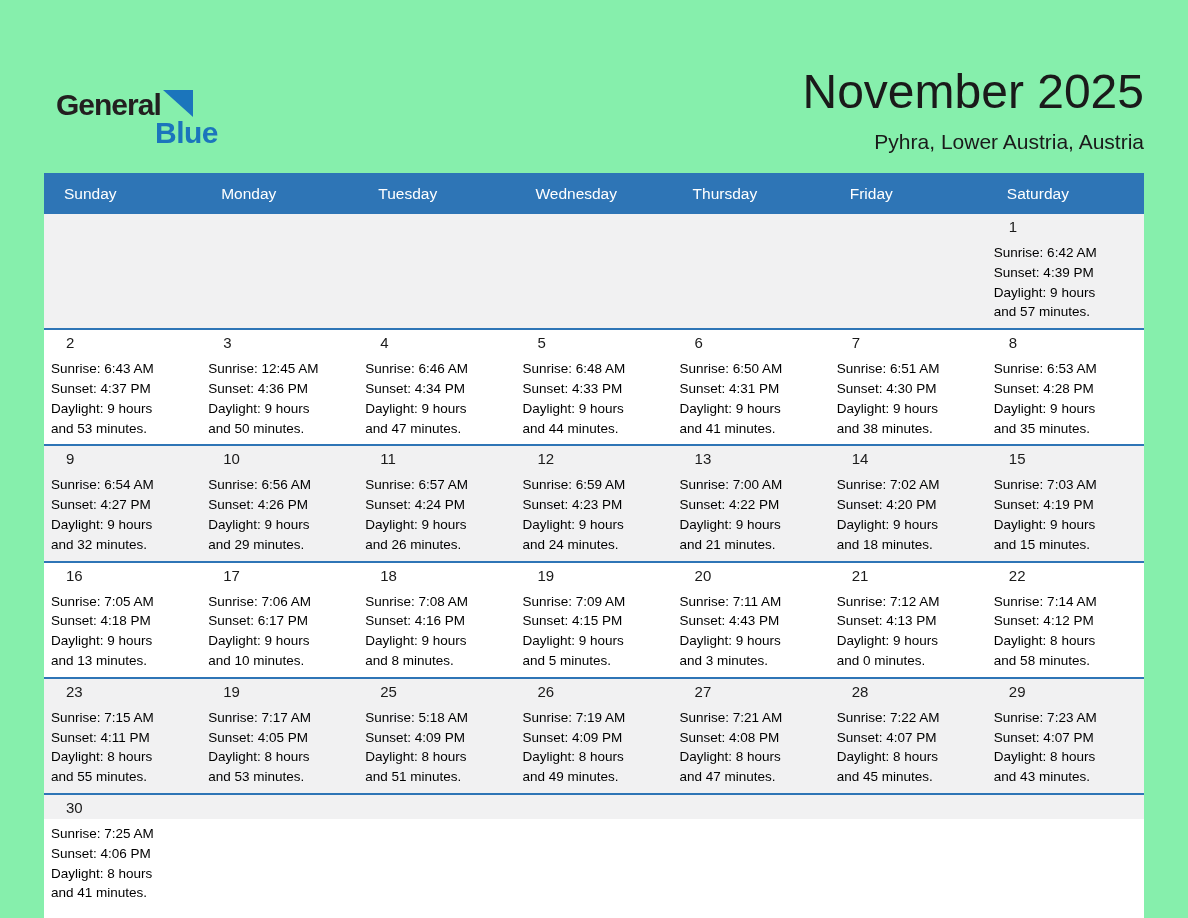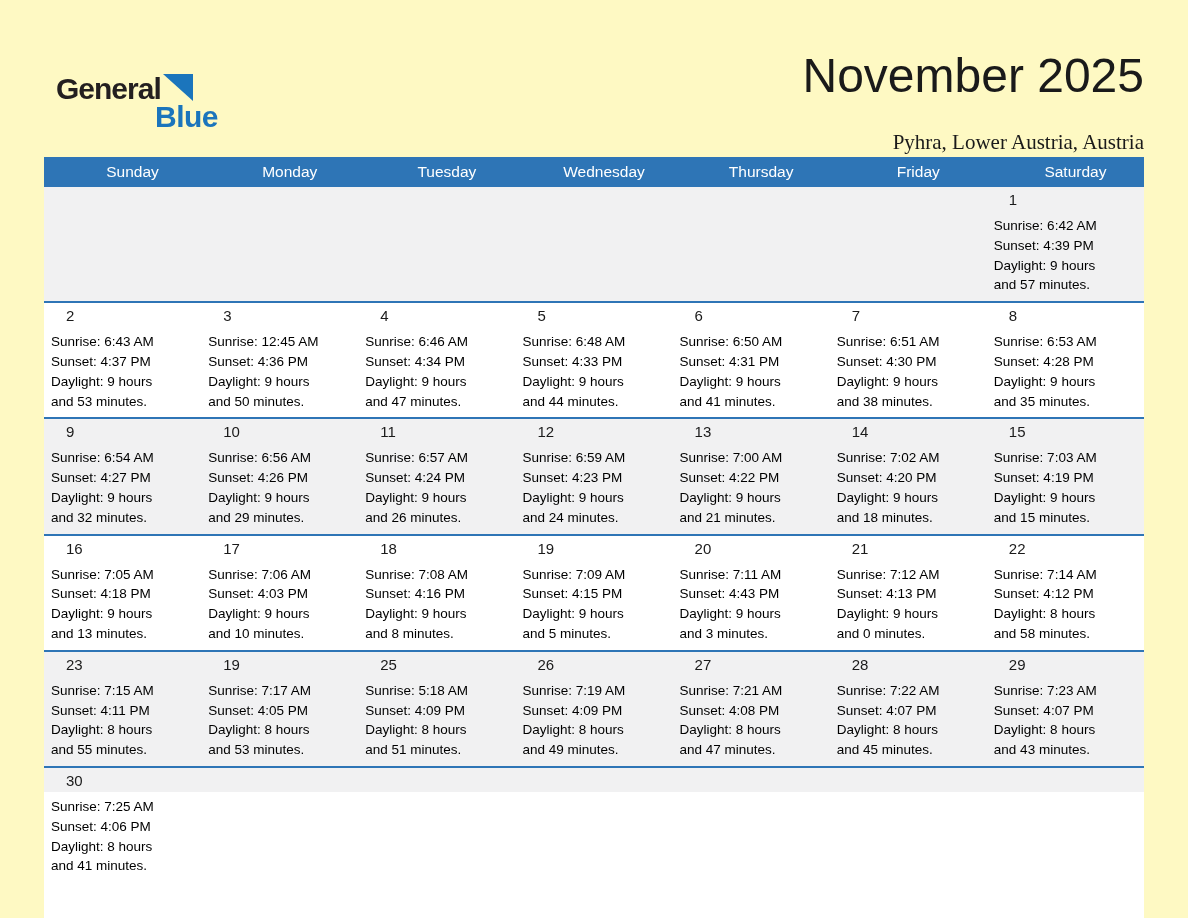--- a/index.html
+++ b/index.html
@@ -2,39 +2,39 @@
 <html style="--header-blue: #2E75B6; --row-shade: #F1F1F2; --logo-blue: #1B75BC; --logo-black: #231F20; --text-dark: #1A1A1A;"><head>
 <meta charset="utf-8">
 <style>
   * { margin: 0; padding: 0; box-sizing: border-box; }
   html, body { background: #ffffff; }
   body {
     width: 1188px; height: 918px;
     font-family: "Liberation Sans", "DejaVu Sans", sans-serif;
     color: #1a1a1a;
   }
-  .page { width: 1188px; height: 918px; padding: 0 44px; background: #fef9c3; overflow: hidden; }
+  .page { width: 1188px; height: 918px; padding: 16px 44px; background: #86efac; overflow: hidden; }
 
   
   .top { display: flex; justify-content: space-between; align-items: flex-start; height: 157px; padding-top: 54px; }
   .logo { margin-left: 12px; margin-top: 20px; }
   .logo-line1 { display: flex; align-items: flex-start; }
   .logo-general { font-size: 30px; font-weight: bold; color: var(--logo-black, #231F20); letter-spacing: -1px; line-height: 30px; }
   .logo-triangle { margin-left: 2px; }
   .logo-triangle polygon { fill: var(--logo-blue, #1B75BC); }
   .logo-blue { font-size: 30px; font-weight: bold; color: var(--logo-blue, #1B75BC); letter-spacing: -0.5px; line-height: 30px; margin-left: 99px; margin-top: -2px; }
   .titles { text-align: right; }
   .title { font-size: 48px; font-weight: 400; line-height: 44px; color: var(--text-dark, #1a1a1a); }
-  .subtitle { font-size: 21px; font-weight: 400; margin-top: 32px; color: var(--text-dark, #1a1a1a); font-family: Liberation Serif, serif; }
+  .subtitle { font-size: 21px; font-weight: 400; margin-top: 16px; color: var(--text-dark, #1a1a1a); }
 
   
   .calendar { border-bottom: 2px solid var(--header-blue, #2E75B6); }
   .weekday-row {
     display: grid; grid-template-columns: repeat(7, 1fr);
-    background: var(--header-blue, #2E75B6); height: 30px; align-items: center; text-align: center;
+    background: var(--header-blue, #2E75B6); height: 41px; align-items: center;
   }
   .weekday { color: #ffffff; font-size: 15.5px; padding-left: 20px; }
   .week {
     display: grid; grid-template-columns: repeat(7, 1fr);
     min-height: 108px; border-top: 2px solid var(--header-blue, #2E75B6);
     background: #ffffff;
   }
   #weeks .week:first-child { border-top: none; min-height: 106px; }
   .week.shaded { background: var(--row-shade, #F1F1F2); }
   .week.last {
@@ -197,21 +197,21 @@
           <div class="cell">
             <div class="day-num">16</div>
             <div class="detail">Sunrise: 7:05 AM</div>
             <div class="detail">Sunset: 4:18 PM</div>
             <div class="detail">Daylight: 9 hours</div>
             <div class="detail">and 13 minutes.</div>
           </div>
           <div class="cell">
             <div class="day-num">17</div>
             <div class="detail">Sunrise: 7:06 AM</div>
-            <div class="detail">Sunset: 4:03 PM</div>
+            <div class="detail">Sunset: 6:17 PM</div>
             <div class="detail">Daylight: 9 hours</div>
             <div class="detail">and 10 minutes.</div>
           </div>
           <div class="cell">
             <div class="day-num">18</div>
             <div class="detail">Sunrise: 7:08 AM</div>
             <div class="detail">Sunset: 4:16 PM</div>
             <div class="detail">Daylight: 9 hours</div>
             <div class="detail">and 8 minutes.</div>
           </div>

